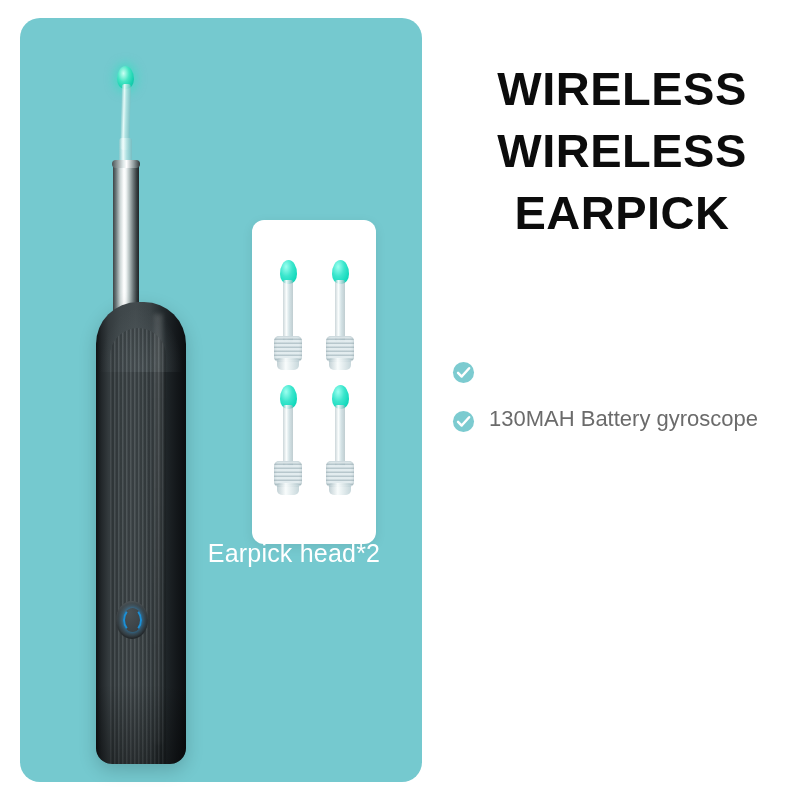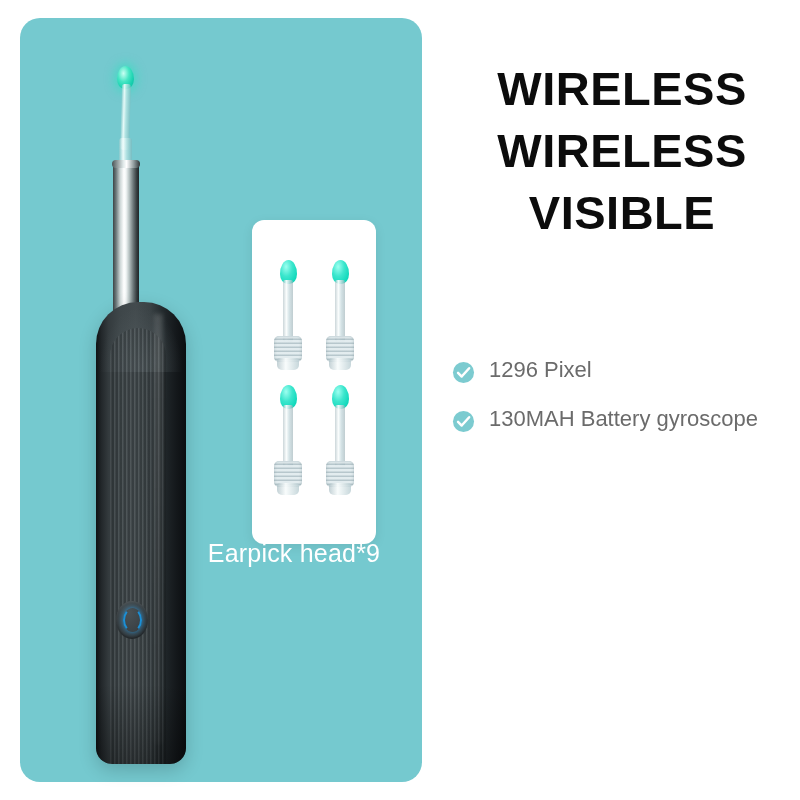--- a/index.html
+++ b/index.html
@@ -379,40 +379,39 @@
         <div class="earpick-head">
           <div class="head-tip"></div>
           <div class="head-stem"></div>
           <div class="head-collar"></div>
           <div class="head-base"></div>
         </div>
       </div>
     </div>
   </div>
 
-  <div class="accessory-caption">Earpick head*9</div>
+  <div class="accessory-caption">Earpick head*2</div>
 
   <div class="content">
 
     <div class="headline">
       <span class="headline-line">WIRELESS</span>
       <span class="headline-line">WIRELESS</span>
-      <span class="headline-line">VISIBLE</span>
+      <span class="headline-line">EARPICK</span>
     </div>
 
     <div class="features">
 
       <div class="feature-row">
         <span class="check-badge">
           <svg viewBox="0 0 24 24" width="23" height="23" aria-hidden="true">
             <circle cx="12" cy="12" r="11" fill="#7ccbd0"></circle>
             <path d="M6.3 12.4 L10.1 16.2 L17.9 7.6" fill="none" stroke="#ffffff" stroke-width="2.6" stroke-linecap="round" stroke-linejoin="round"></path>
           </svg>
         </span>
-        <span class="feature-text">1296 Pixel</span>
       </div>
 
 
       <div class="feature-row">
         <span class="check-badge">
           <svg viewBox="0 0 24 24" width="23" height="23" aria-hidden="true">
             <circle cx="12" cy="12" r="11" fill="#7ccbd0"></circle>
             <path d="M6.3 12.4 L10.1 16.2 L17.9 7.6" fill="none" stroke="#ffffff" stroke-width="2.6" stroke-linecap="round" stroke-linejoin="round"></path>
           </svg>
         </span>

